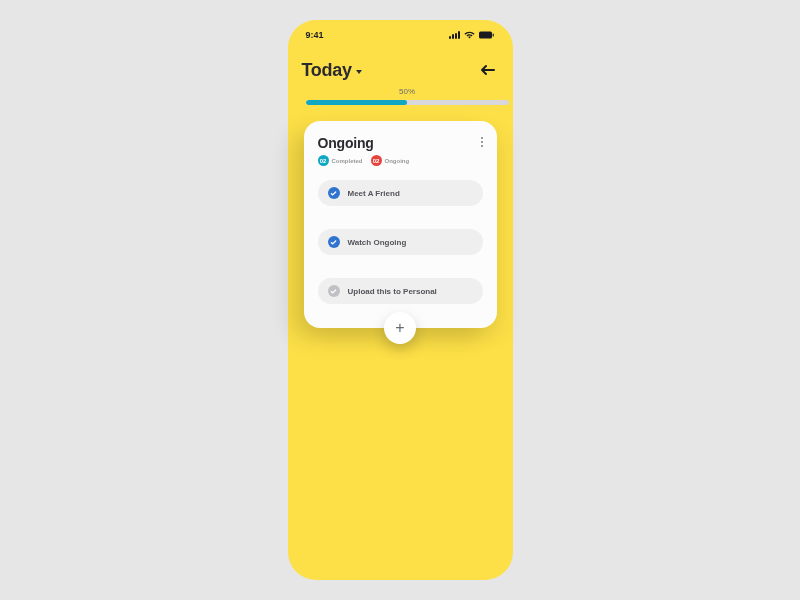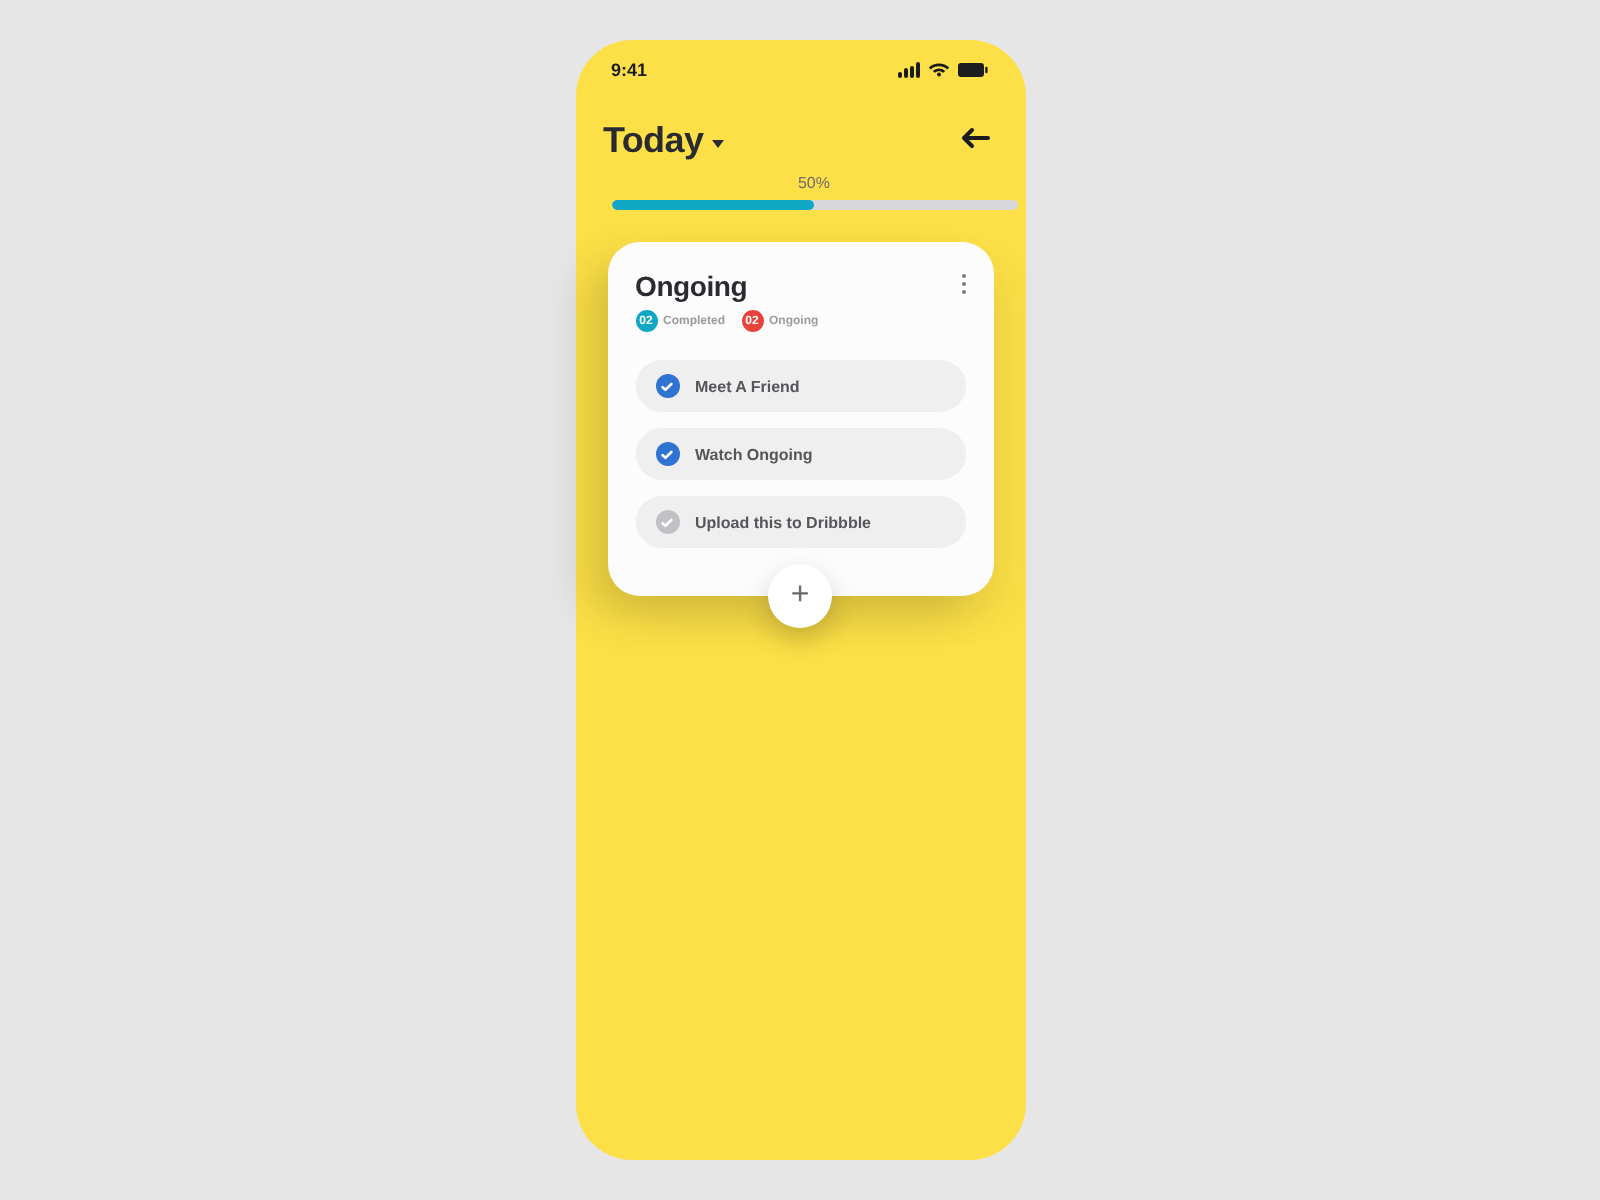--- a/index.html
+++ b/index.html
@@ -107,21 +107,21 @@
   .stat-badge {
     width:11px;height:11px;border-radius:50%;
     color:#fff;font-size:6px;font-weight:700;
     display:flex;align-items:center;justify-content:center;
     line-height:1;
   }
   .stat-badge.teal { background:#10a7c4; }
   .stat-badge.red  { background:#e5443d; }
   .stat-label { font-size:6px; color:#9a9a9e; font-weight:600; }
 
-  .tasks { margin-top:14px; display:flex; flex-direction:column; gap:8px; }
+  .tasks { margin-top:14px; display:flex; flex-direction:column; gap:23px; }
   .task {
     display:flex; align-items:center; gap:8px;
     background:#efeff0;
     border-radius:14px;
     padding:7px 10px;
     position:relative;
   }
   .check {
     width:12px;height:12px;border-radius:50%;
     display:flex;align-items:center;justify-content:center;
@@ -260,21 +260,21 @@
         <span class="task-label">Watch Ongoing</span>
       </div>
 
 
       <div class="task">
         <span class="check pending">
           <svg width="7" height="7" viewBox="0 0 7 7">
               <path d="M1.3 3.6l1.4 1.3L5.7 2" stroke="#fff" stroke-width="1.3" fill="none" stroke-linecap="round" stroke-linejoin="round"></path>
             </svg>
         </span>
-        <span class="task-label">Upload this to Dribbble</span>
+        <span class="task-label">Upload this to Personal</span>
       </div>
     </div>
 
     <div class="add-btn">
       <span>+</span>
     </div>
   </div>
 
 
 </div>

